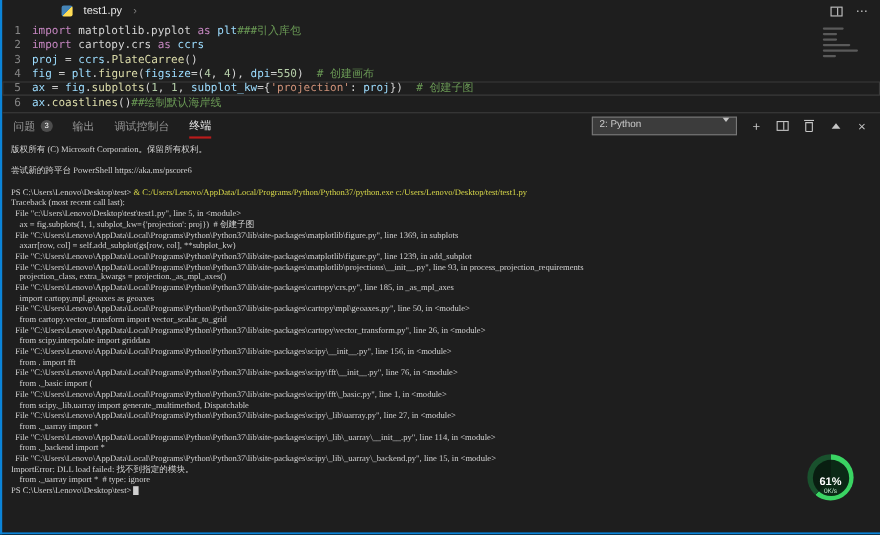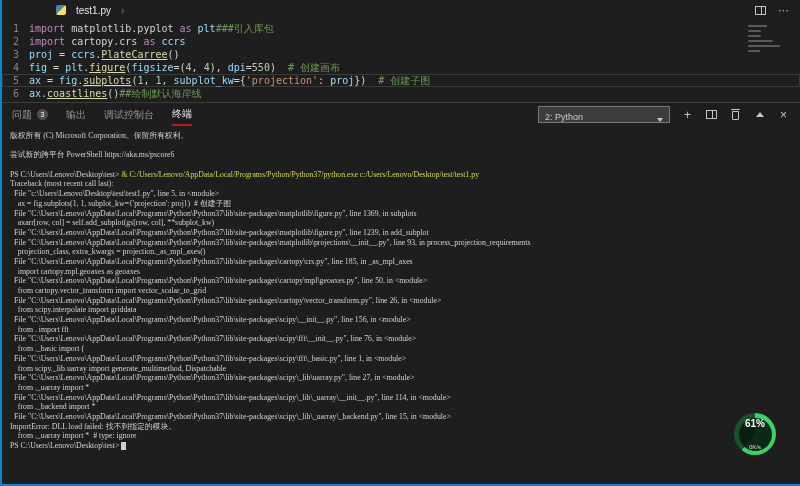--- a/index.html
+++ b/index.html
@@ -25,57 +25,57 @@
   
   .editor { position:relative; height:82px; padding-top:2px;
     font-family:"DejaVu Sans Mono", monospace; font-size:10px; line-height:13px; }
   .code-line { display:flex; height:13px; white-space:pre; }
   .code-line.current { box-shadow:inset 0 0 0 1px #3a3a3a; }
   .line-num { width:27px; text-align:right; padding-right:10px; color:#858585; flex:none; }
   .line-content { white-space:pre; }
   .tk-kw  { color:#c586c0; }
   .tk-pl  { color:#d4d4d4; }
   .tk-var { color:#9cdcfe; }
-  .tk-fn  { color:#dcdcaa;text-decoration:underline; }
+  .tk-fn  { color:#dcdcaa; }
   .tk-num { color:#b5cea8; }
   .tk-str { color:#ce9178; }
   .tk-cm  { color:#6a9955; }
   .tk-yw  { color:#dada4a; }
   .minimap { position:absolute; right:12px; top:5px; width:40px; }
   .minimap-bar { height:2px; margin-bottom:3px; background:#5a5a5a; border-radius:1px; }
 
   
   .panel-header { height:24px; display:flex; align-items:center; padding:0 10px; border-top:1px solid #3c3c3c; font-size:10px; }
   .panel-tabs { display:flex; gap:18px; align-items:flex-end; height:100%; }
   .panel-tab { color:#969696; display:flex; gap:5px; align-items:center; height:100%; cursor:pointer; }
   .panel-tab.active { color:#e7e7e7; border-bottom:2px solid #b91c1c; }
   .tab-badge { background:#4d4d4d; color:#ffffff; font-size:7px; min-width:11px; height:11px; border-radius:50%;
     display:flex; align-items:center; justify-content:center; }
   .panel-right { margin-left:auto; display:flex; align-items:center; gap:11px; }
   .term-select { width:132px; height:17px; background:#3c3c3c; border:1px solid #787878; color:#cccccc; font-size:9px;
-    display:flex; align-items:flex-end; justify-content:space-between; padding:0 6px; cursor:pointer; }
+    display:flex; align-items:flex-start; justify-content:space-between; padding:0 6px; cursor:pointer; }
   .sel-chev { width:0; height:0; border-left:3px solid transparent; border-right:3px solid transparent; border-top:4px solid #c5c5c5; }
   .panel-icon { color:#c5c5c5; font-size:12px; line-height:12px; cursor:pointer; display:flex; align-items:center; justify-content:center; width:13px; height:13px; }
   .icon-trash { width:9px; height:11px; position:relative; display:inline-block; }
   .icon-trash::before { content:""; position:absolute; top:2px; left:1px; right:1px; bottom:0; border:1px solid #c5c5c5; border-radius:0 0 1px 1px; }
   .icon-trash::after { content:""; position:absolute; top:0; left:0; right:0; height:1px; background:#c5c5c5; }
   .icon-chevup { width:0; height:0; border-left:4px solid transparent; border-right:4px solid transparent; border-bottom:5px solid #c5c5c5; display:inline-block; }
 
   
   .terminal { padding:5px 8px 0 8px; font-family:Liberation Serif, serif;
     font-size:7.8px; line-height:9.7px; color:#cccccc; height:356px; overflow:hidden; }
   .trow { white-space:pre; height:9.7px; overflow:hidden; }
   .cursor { display:inline-block; width:4.6px; height:8.4px; background:#cfcfcf; vertical-align:text-bottom; }
 
   
   .badge-circle { position:absolute; right:24px; bottom:29px; width:42px; height:42px; border-radius:50%;
     background:conic-gradient(#3ad463 0 61%, #19512d 61% 100%);
     display:flex; align-items:center; justify-content:center; }
   .badge-inner { width:33px; height:33px; border-radius:50%; background:rgba(8,26,15,0.92); color:#ffffff;
-    display:flex; flex-direction:column; align-items:center; justify-content:space-between; }
+    display:flex; flex-direction:column; align-items:center; justify-content:flex-end; }
   .badge-pct { font-size:10px; font-weight:bold; line-height:11px; }
   .badge-sub { font-size:6px; color:#bfe8cd; line-height:7px; }
 </style>
 </head>
 <body>
 
 <div class="window">
 
   <div class="topbar">
     <span class="py-icon"></span>

